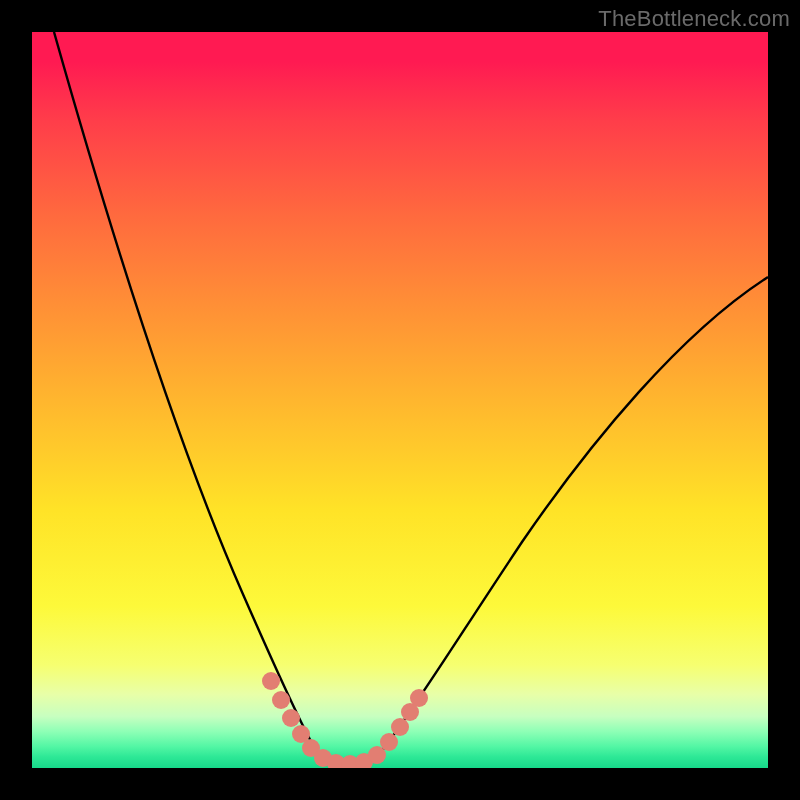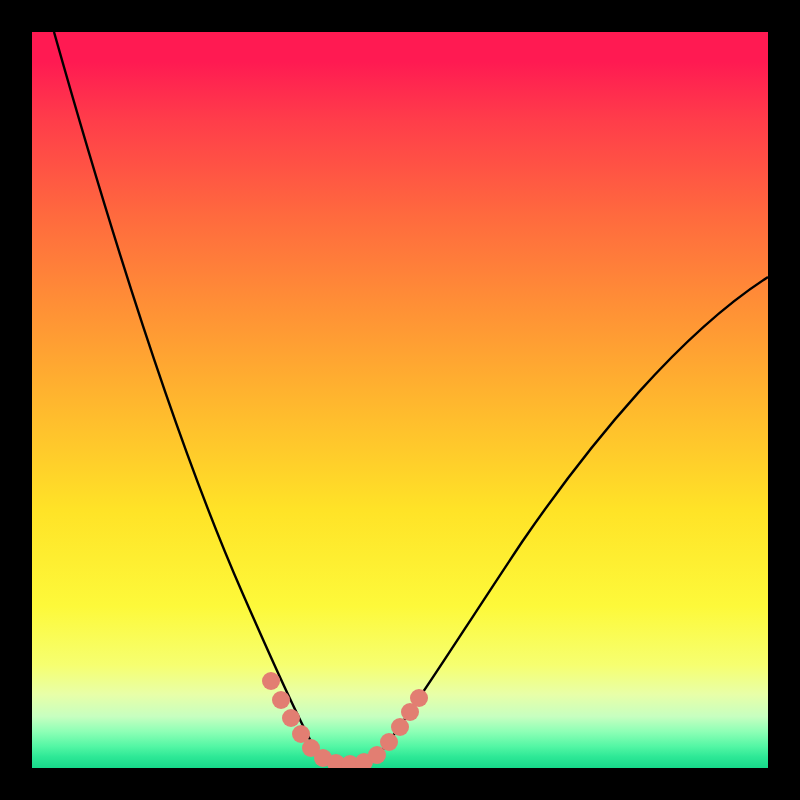--- a/index.html
+++ b/index.html
@@ -90,13 +90,14 @@
         <circle cx="318" cy="732" r="9"></circle>
         <circle cx="332" cy="730" r="9"></circle>
         <circle cx="345" cy="723" r="9"></circle>
         <circle cx="357" cy="710" r="9"></circle>
         <circle cx="368" cy="695" r="9"></circle>
         <circle cx="378" cy="680" r="9"></circle>
         <circle cx="387" cy="666" r="9"></circle>
       </g>
     </svg>
   </div>
+  <div class="watermark">TheBottleneck.com</div>
 </div>
 
 </body></html>

